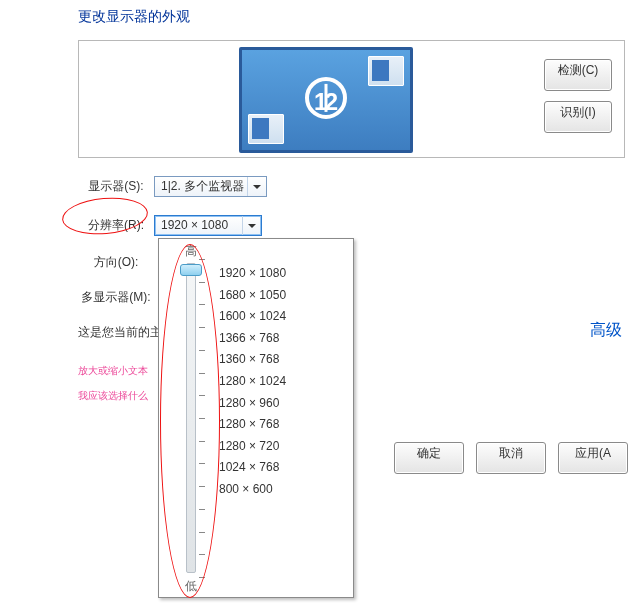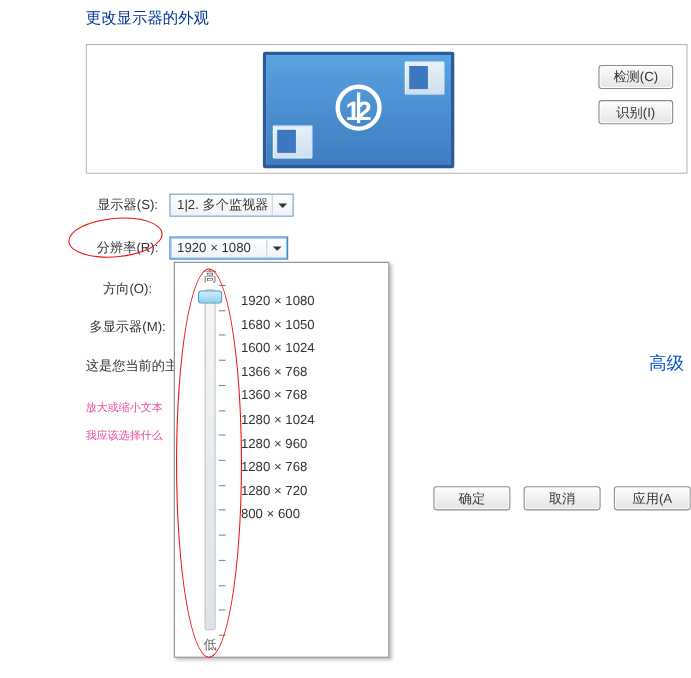--- a/index.html
+++ b/index.html
@@ -89,21 +89,21 @@
   .side-buttons {
     position: absolute;
     right: 12px;
     top: 18px;
     display: flex;
     flex-direction: column;
     gap: 10px;
   }
   .win-btn {
     min-width: 68px;
-    height: 22px;
+    height: 32px;
     border: 1px solid #8a8a8a;
     border-radius: 3px;
     background: linear-gradient(#fdfdfd,#e4e4e4);
     font-size: 12px;
     text-align: center;
     line-height: 20px;
     cursor: default;
     box-shadow: 0 0 0 1px #fff inset;
     padding: 0 6px;
     box-sizing: border-box;
@@ -337,20 +337,21 @@
     <div class="res-list" id="reslist">
         <div>1920 × 1080</div>
         <div>1680 × 1050</div>
         <div>1600 × 1024</div>
         <div>1366 × 768</div>
         <div>1360 × 768</div>
         <div>1280 × 1024</div>
         <div>1280 × 960</div>
         <div>1280 × 768</div>
         <div>1280 × 720</div>
+        <div>1024 × 768</div>
         <div>800 × 600</div>
       </div>
   </div>
 
   <div class="anno anno1"></div>
   <div class="anno anno2"></div>
 
 </div>
 
 </body></html>

